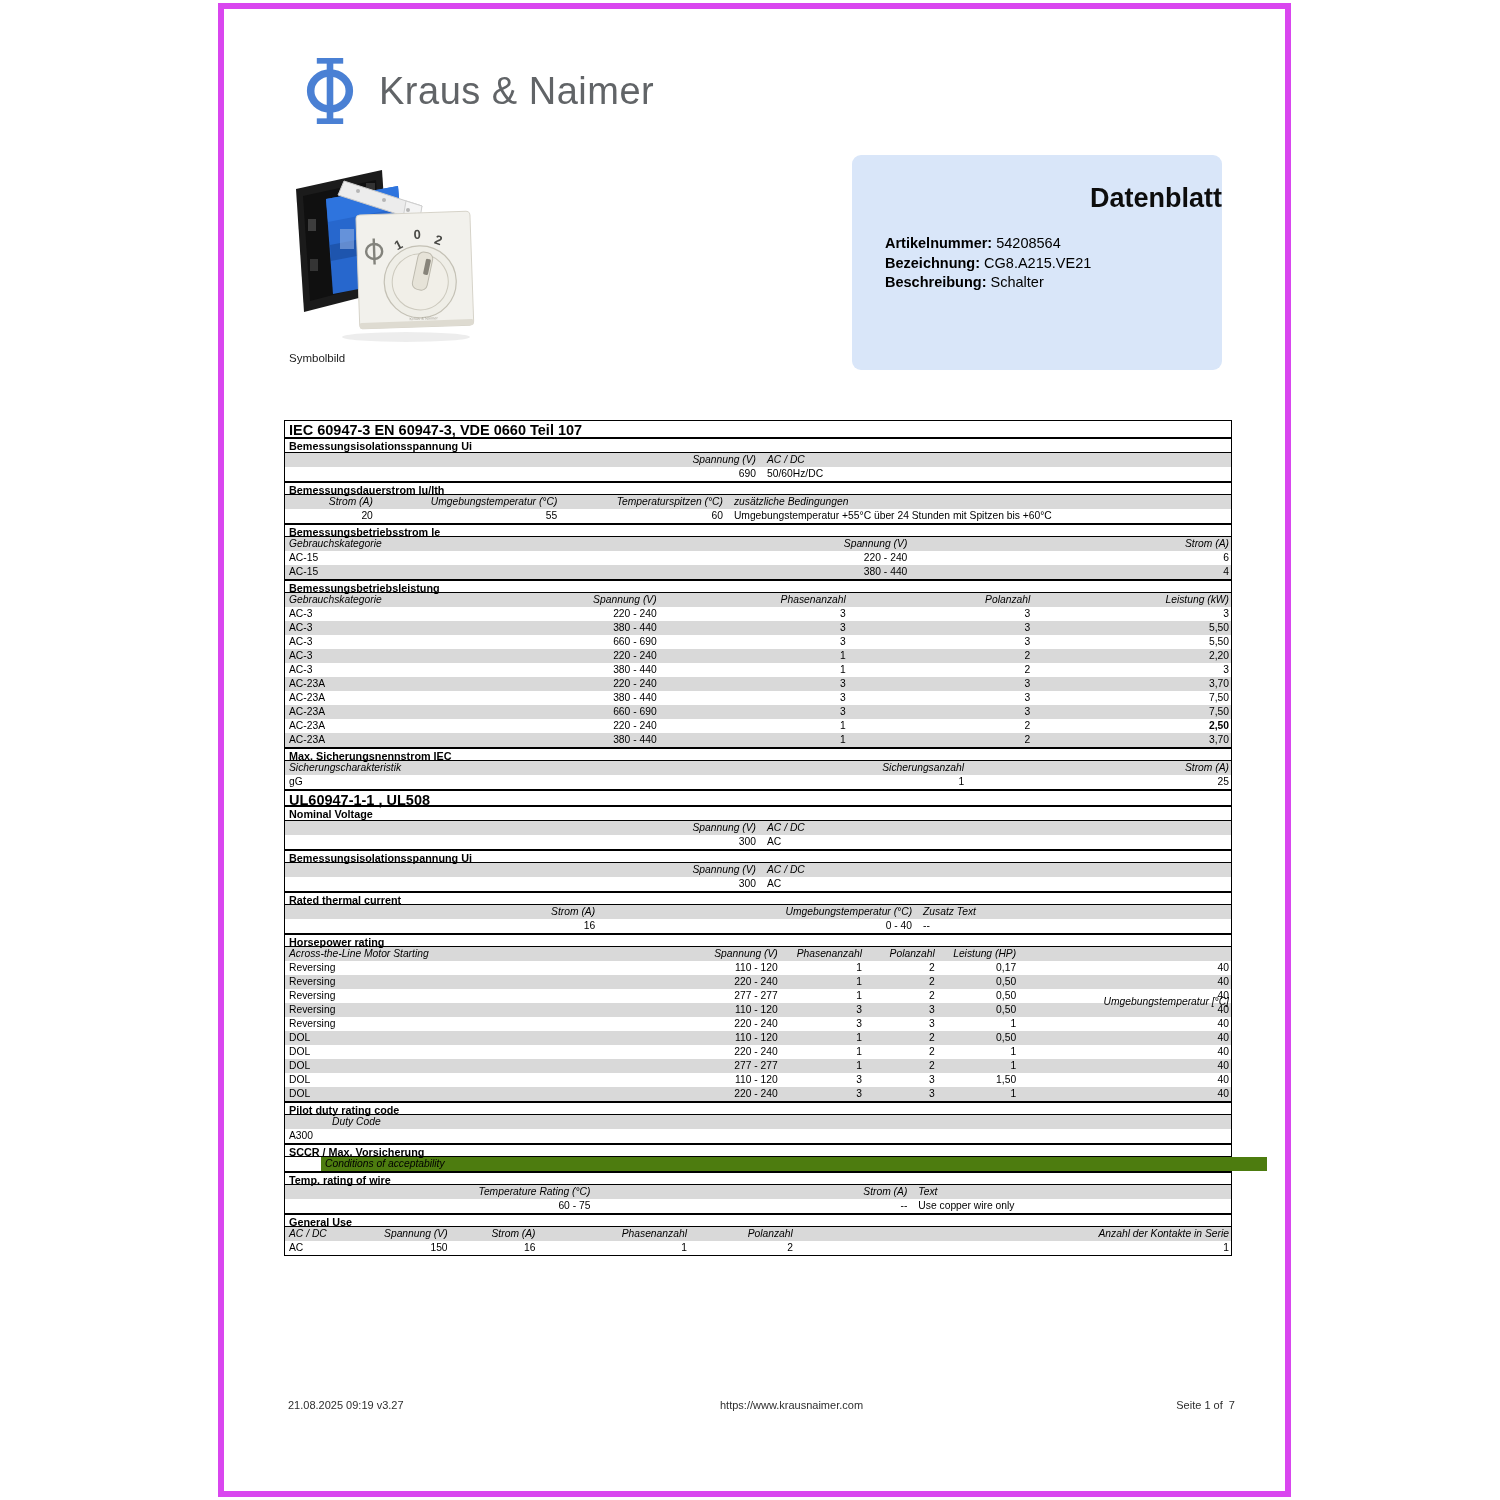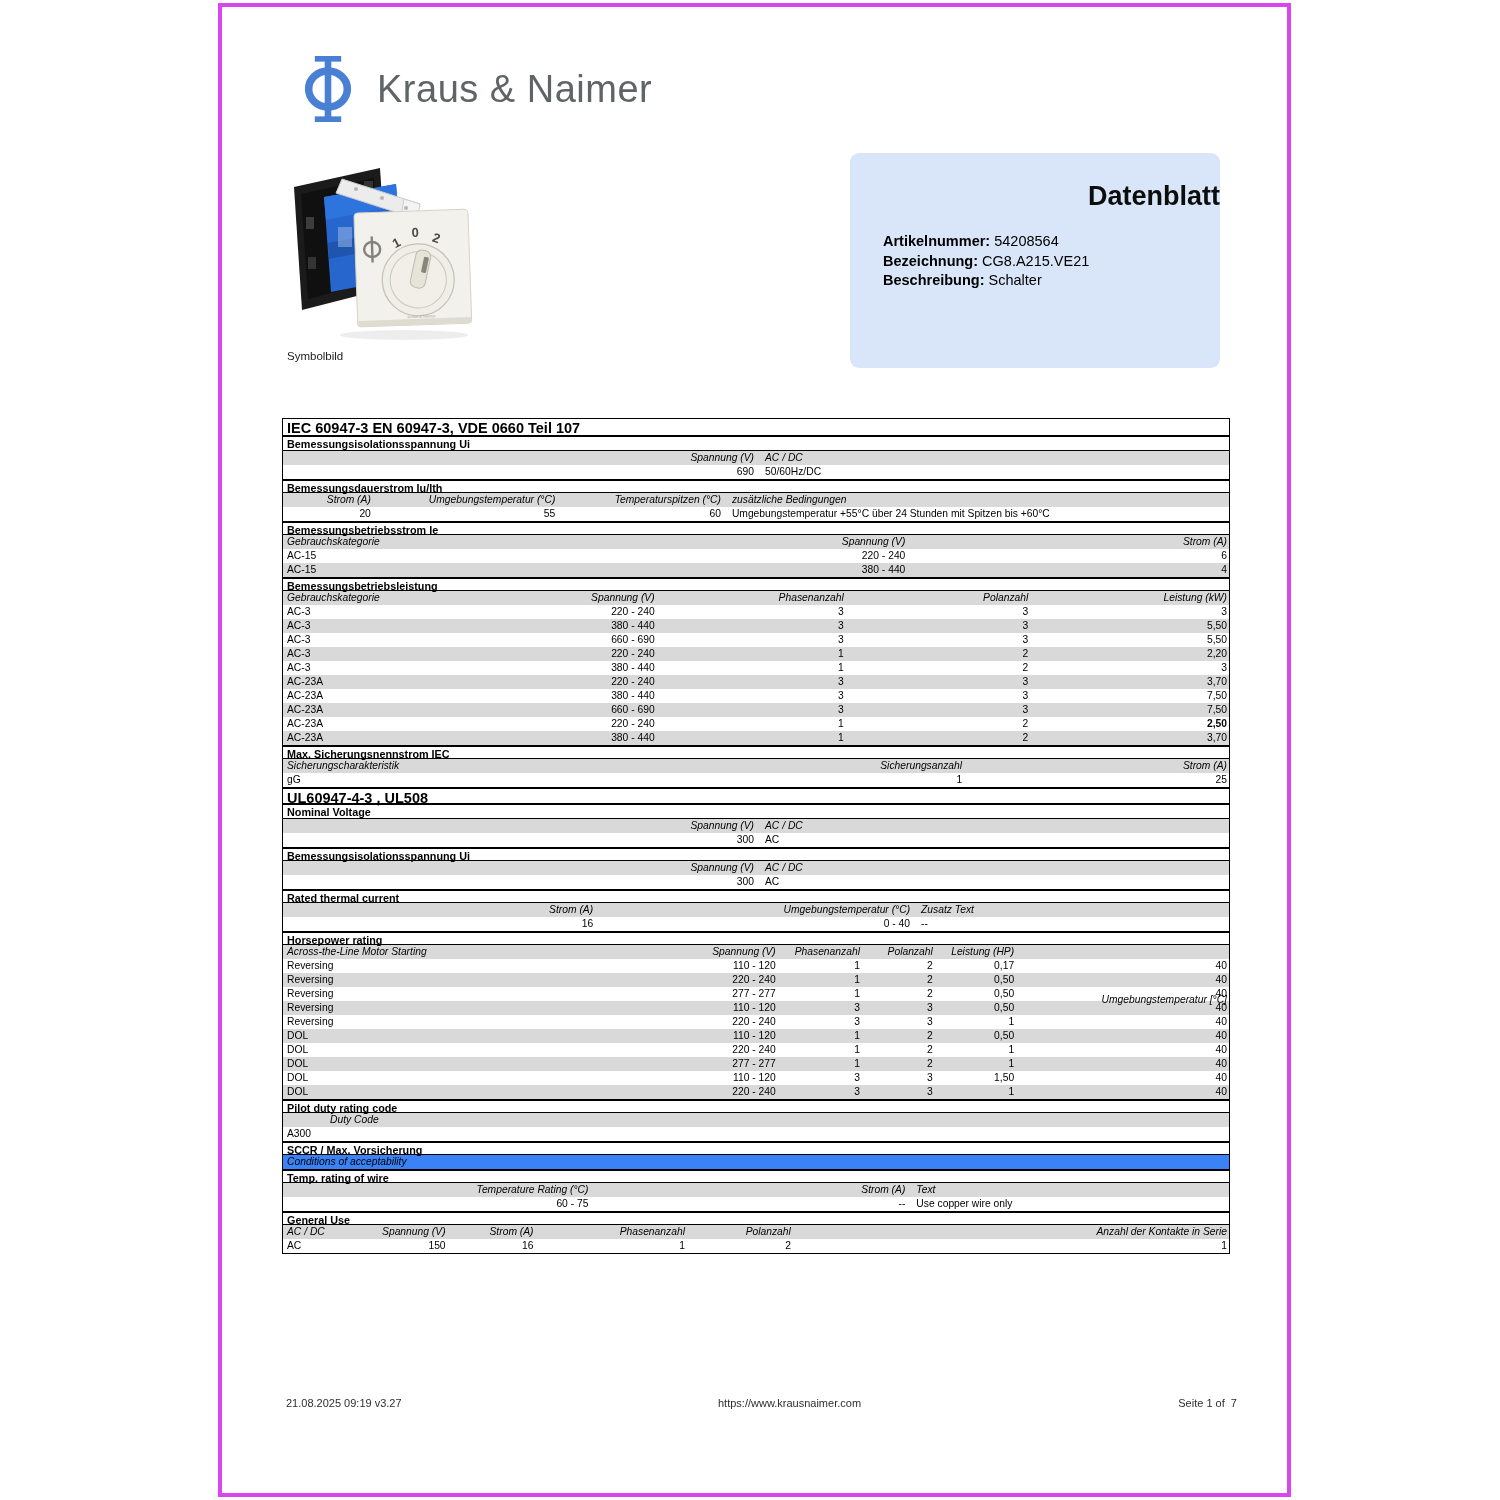--- a/index.html
+++ b/index.html
@@ -3,21 +3,21 @@
 <meta charset="utf-8">
 <style>
   html,body { margin:0; padding:0; }
   body {
     width:1500px; height:1500px; background:#ffffff; overflow:hidden;
     font-family:"Liberation Sans", sans-serif; color:#000;
     position:relative;
   }
   .page {
     position:absolute; left:218px; top:3px; width:1073px; height:1494px;
-    border:4px solid #d946ef; box-sizing:border-box; background:#fff;
+    border:6px solid #d946ef; box-sizing:border-box; background:#fff;
   }
   
   .brand { position:absolute; left:79px; top:49px; display:flex; align-items:center; }
   .phi-logo { width:54px; height:66px; color:#4a80d4; flex:none; }
   .brand-name { margin-left:22px; font-size:38px; color:#616467; letter-spacing:0.5px; }
   
   .product { position:absolute; left:64px; top:154px; width:194px; height:182px; }
   .product svg { width:100%; height:100%; }
   .caption { position:absolute; left:65px; top:343px; font-size:11.5px; color:#1c1c1c; }
   
@@ -257,21 +257,21 @@
       <div class="trow cols" style="background: rgb(217, 217, 217);">
         <span class="cell al first-l" style="width: 40%;">Sicherungscharakteristik</span>
         <span class="cell ar" style="width: 32%;">Sicherungsanzahl</span>
         <span class="cell ar" style="width: 28%;">Strom (A)</span>
       </div>
       <div class="trow data">
         <span class="cell al first-l" style="width: 40%;">gG</span>
         <span class="cell ar" style="width: 32%;">1</span>
         <span class="cell ar" style="width: 28%;">25</span>
       </div>
-      <div class="trow title">UL60947-4-3 , UL508</div>
+      <div class="trow title">UL60947-1-1 , UL508</div>
       <div class="trow section">Nominal Voltage</div>
       <div class="trow cols" style="background: rgb(217, 217, 217);">
         <span class="cell ar" style="width: 50%;">Spannung (V)</span>
         <span class="cell al" style="width: 50%;">AC / DC</span>
       </div>
       <div class="trow data">
         <span class="cell ar" style="width: 50%;">300</span>
         <span class="cell al" style="width: 50%;">AC</span>
       </div>
       <div class="trow section">Bemessungsisolationsspannung Ui</div>
@@ -384,21 +384,21 @@
         <span class="cell ar" style="width: 22.5%;">40</span>
       </div>
       <div class="trow section">Pilot duty rating code</div>
       <div class="trow cols" style="background: rgb(217, 217, 217);">
         <span class="cell al first-l" style="width: 100%; padding-left: 47px;">Duty Code</span>
       </div>
       <div class="trow data">
         <span class="cell al first-l" style="width: 100%;">A300</span>
       </div>
       <div class="trow section">SCCR / Max. Vorsicherung</div>
-      <div class="trow cols" style="background: #3b82f6;">
+      <div class="trow cols" style="background: #4d7c0f; margin-left: 36px;">
         <span class="cell al first-l" style="width: 100%;">Conditions of acceptability</span>
       </div>
       <div class="trow section">Temp. rating of wire</div>
       <div class="trow cols" style="background: rgb(217, 217, 217);">
         <span class="cell ar" style="width: 32.5%;">Temperature Rating (°C)</span>
         <span class="cell ar" style="width: 33.5%;">Strom (A)</span>
         <span class="cell al" style="width: 34%;">Text</span>
       </div>
       <div class="trow data">
         <span class="cell ar" style="width: 32.5%;">60 - 75</span>

